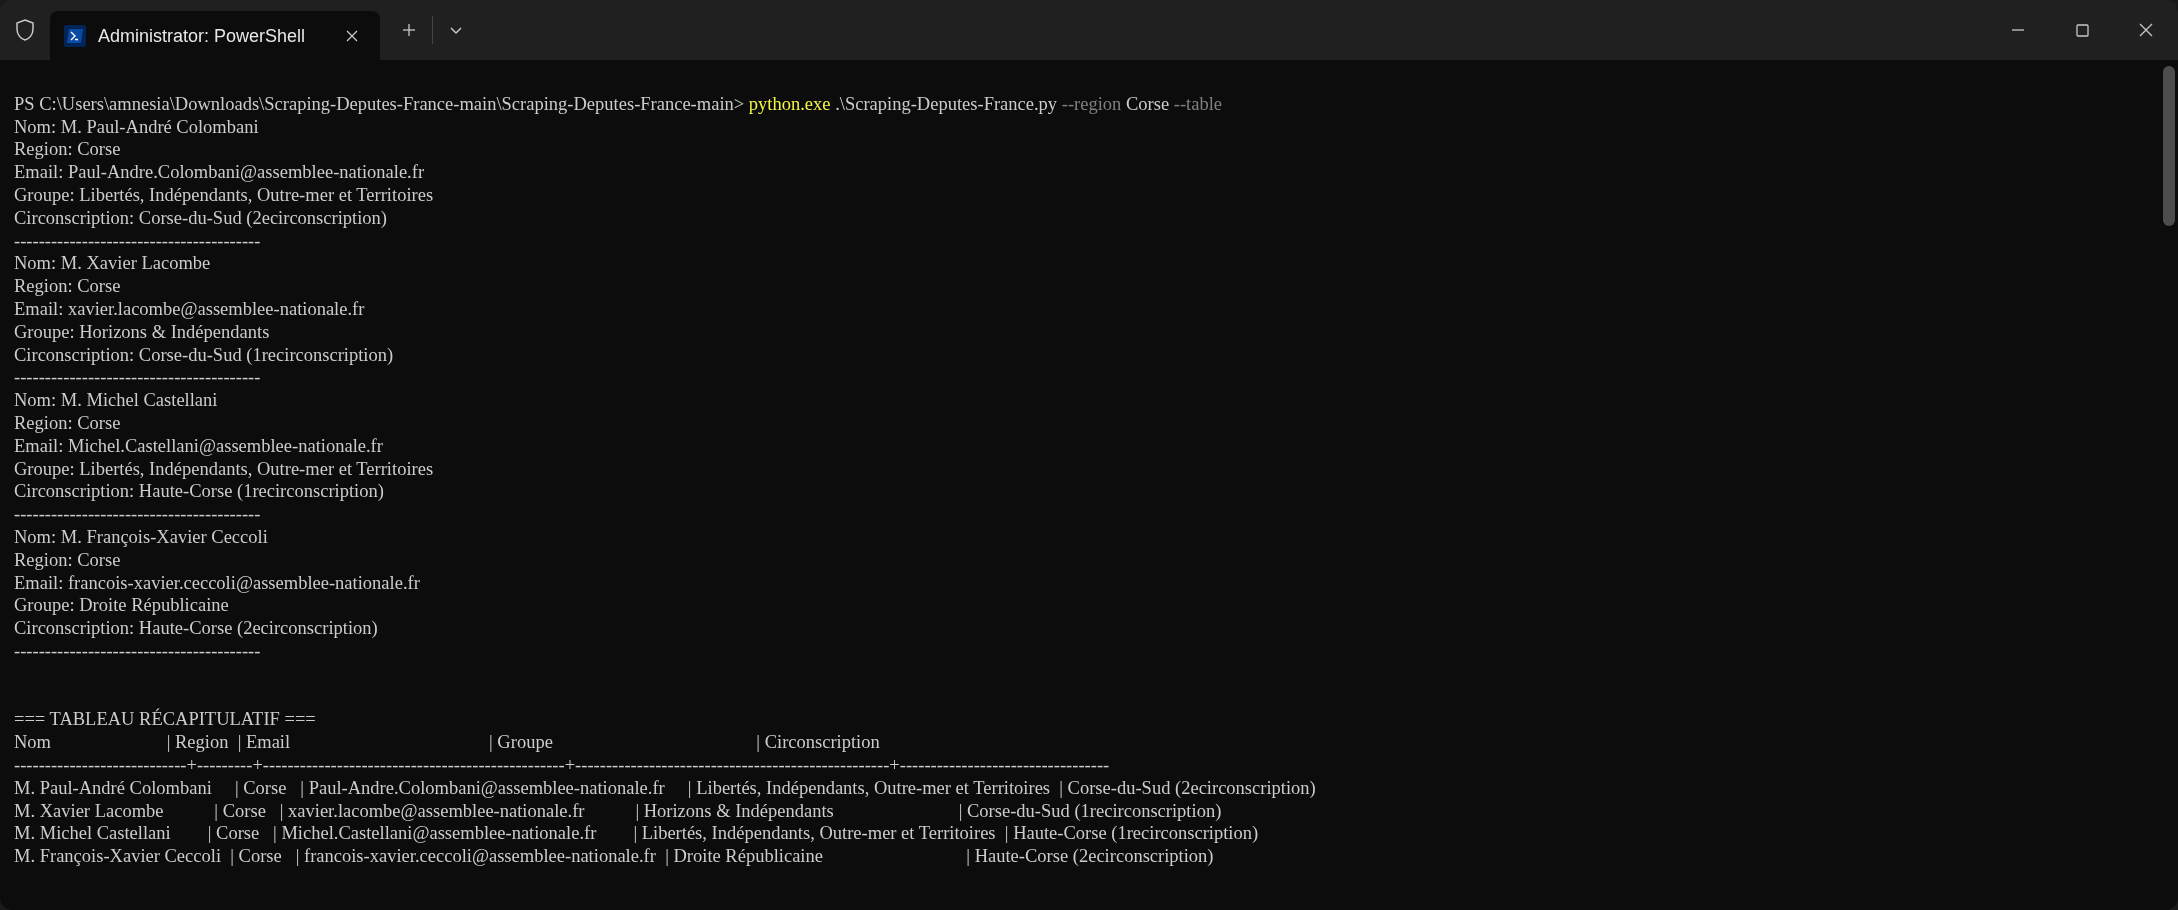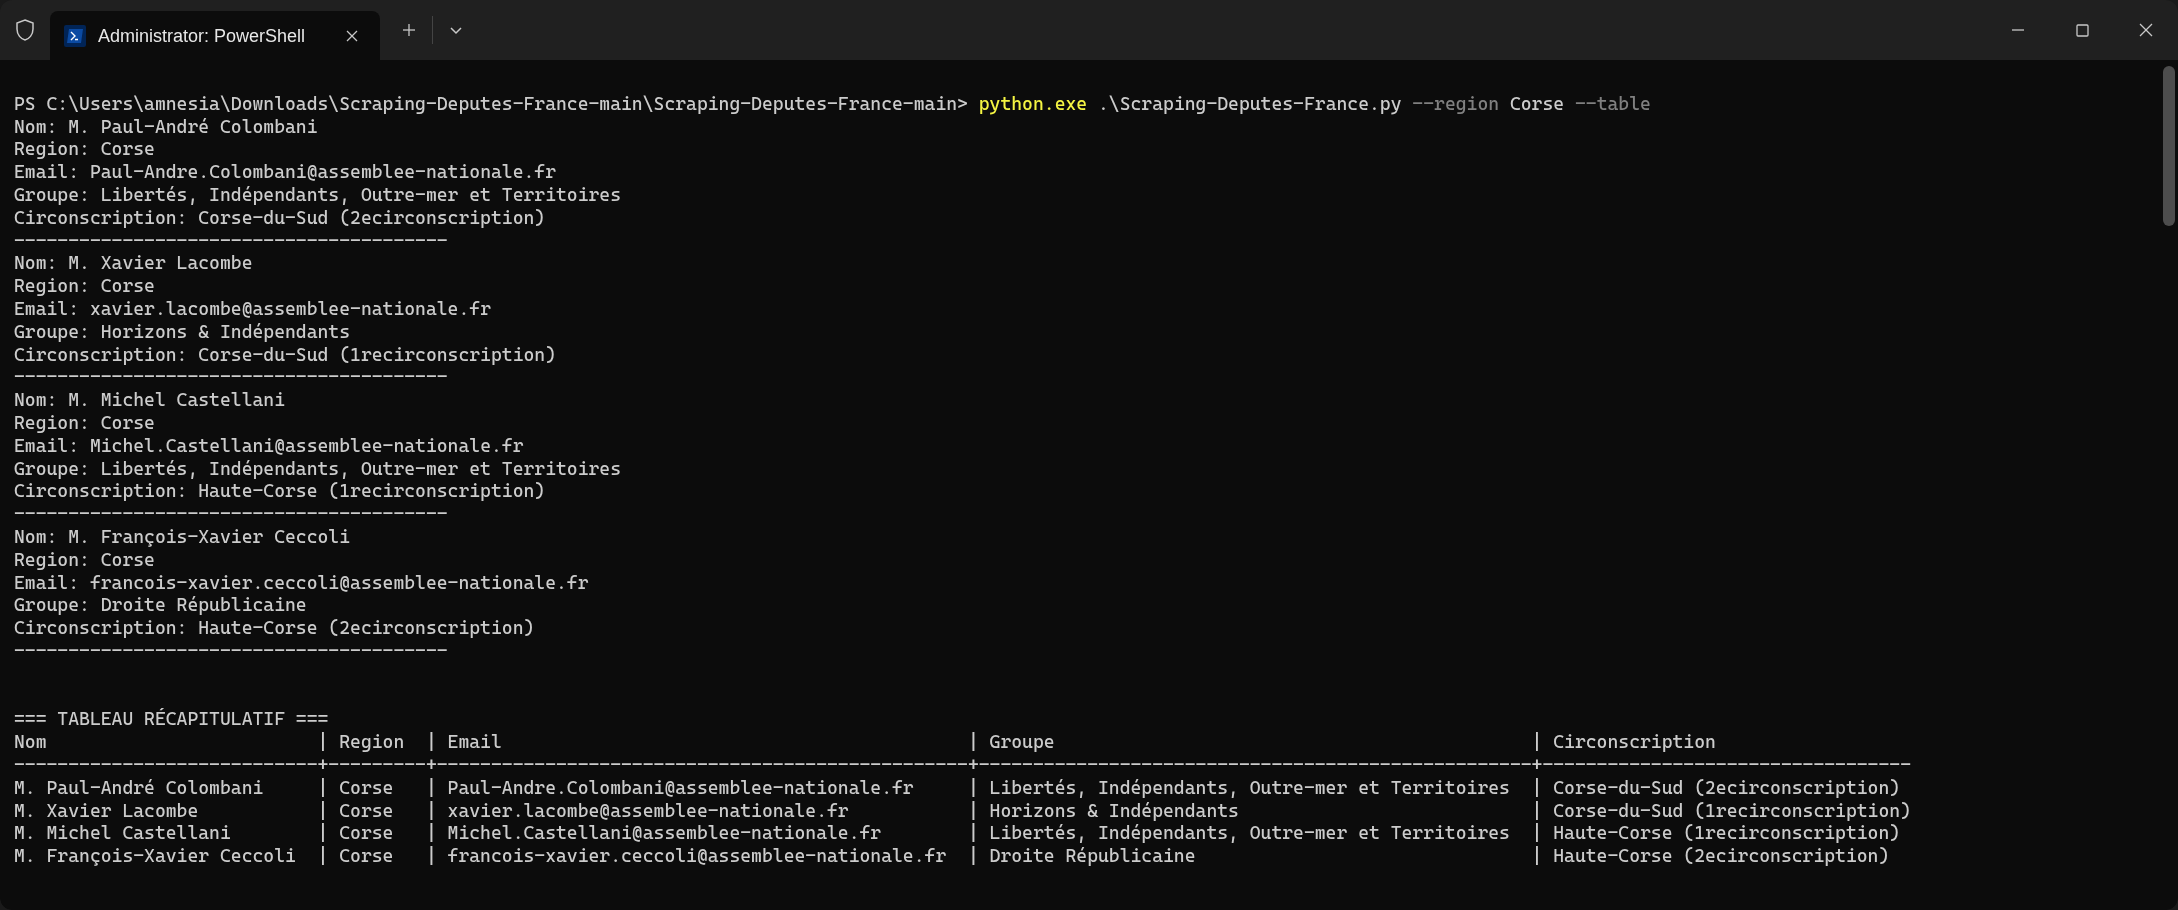--- a/index.html
+++ b/index.html
@@ -71,20 +71,21 @@
     height:calc(910px - 60px);
     padding:10px 14px;
     font-size:18.5px;
     line-height:22.8px;
     color:#cccccc;
     white-space:pre;
     overflow:hidden;
     position:relative;
     border-bottom-left-radius:12px;
     border-bottom-right-radius:12px;
+    font-family:Liberation Serif, serif;
   }
   .prompt { color:#cccccc; }
   .exe { color:#f5f543; }
   .arg { color:#cccccc; }
   .flag { color:#808080; }
   .scrollbar {
     position:absolute;
     right:3px; top:6px;
     width:12px; height:160px;
     background:#4d4d4d;

